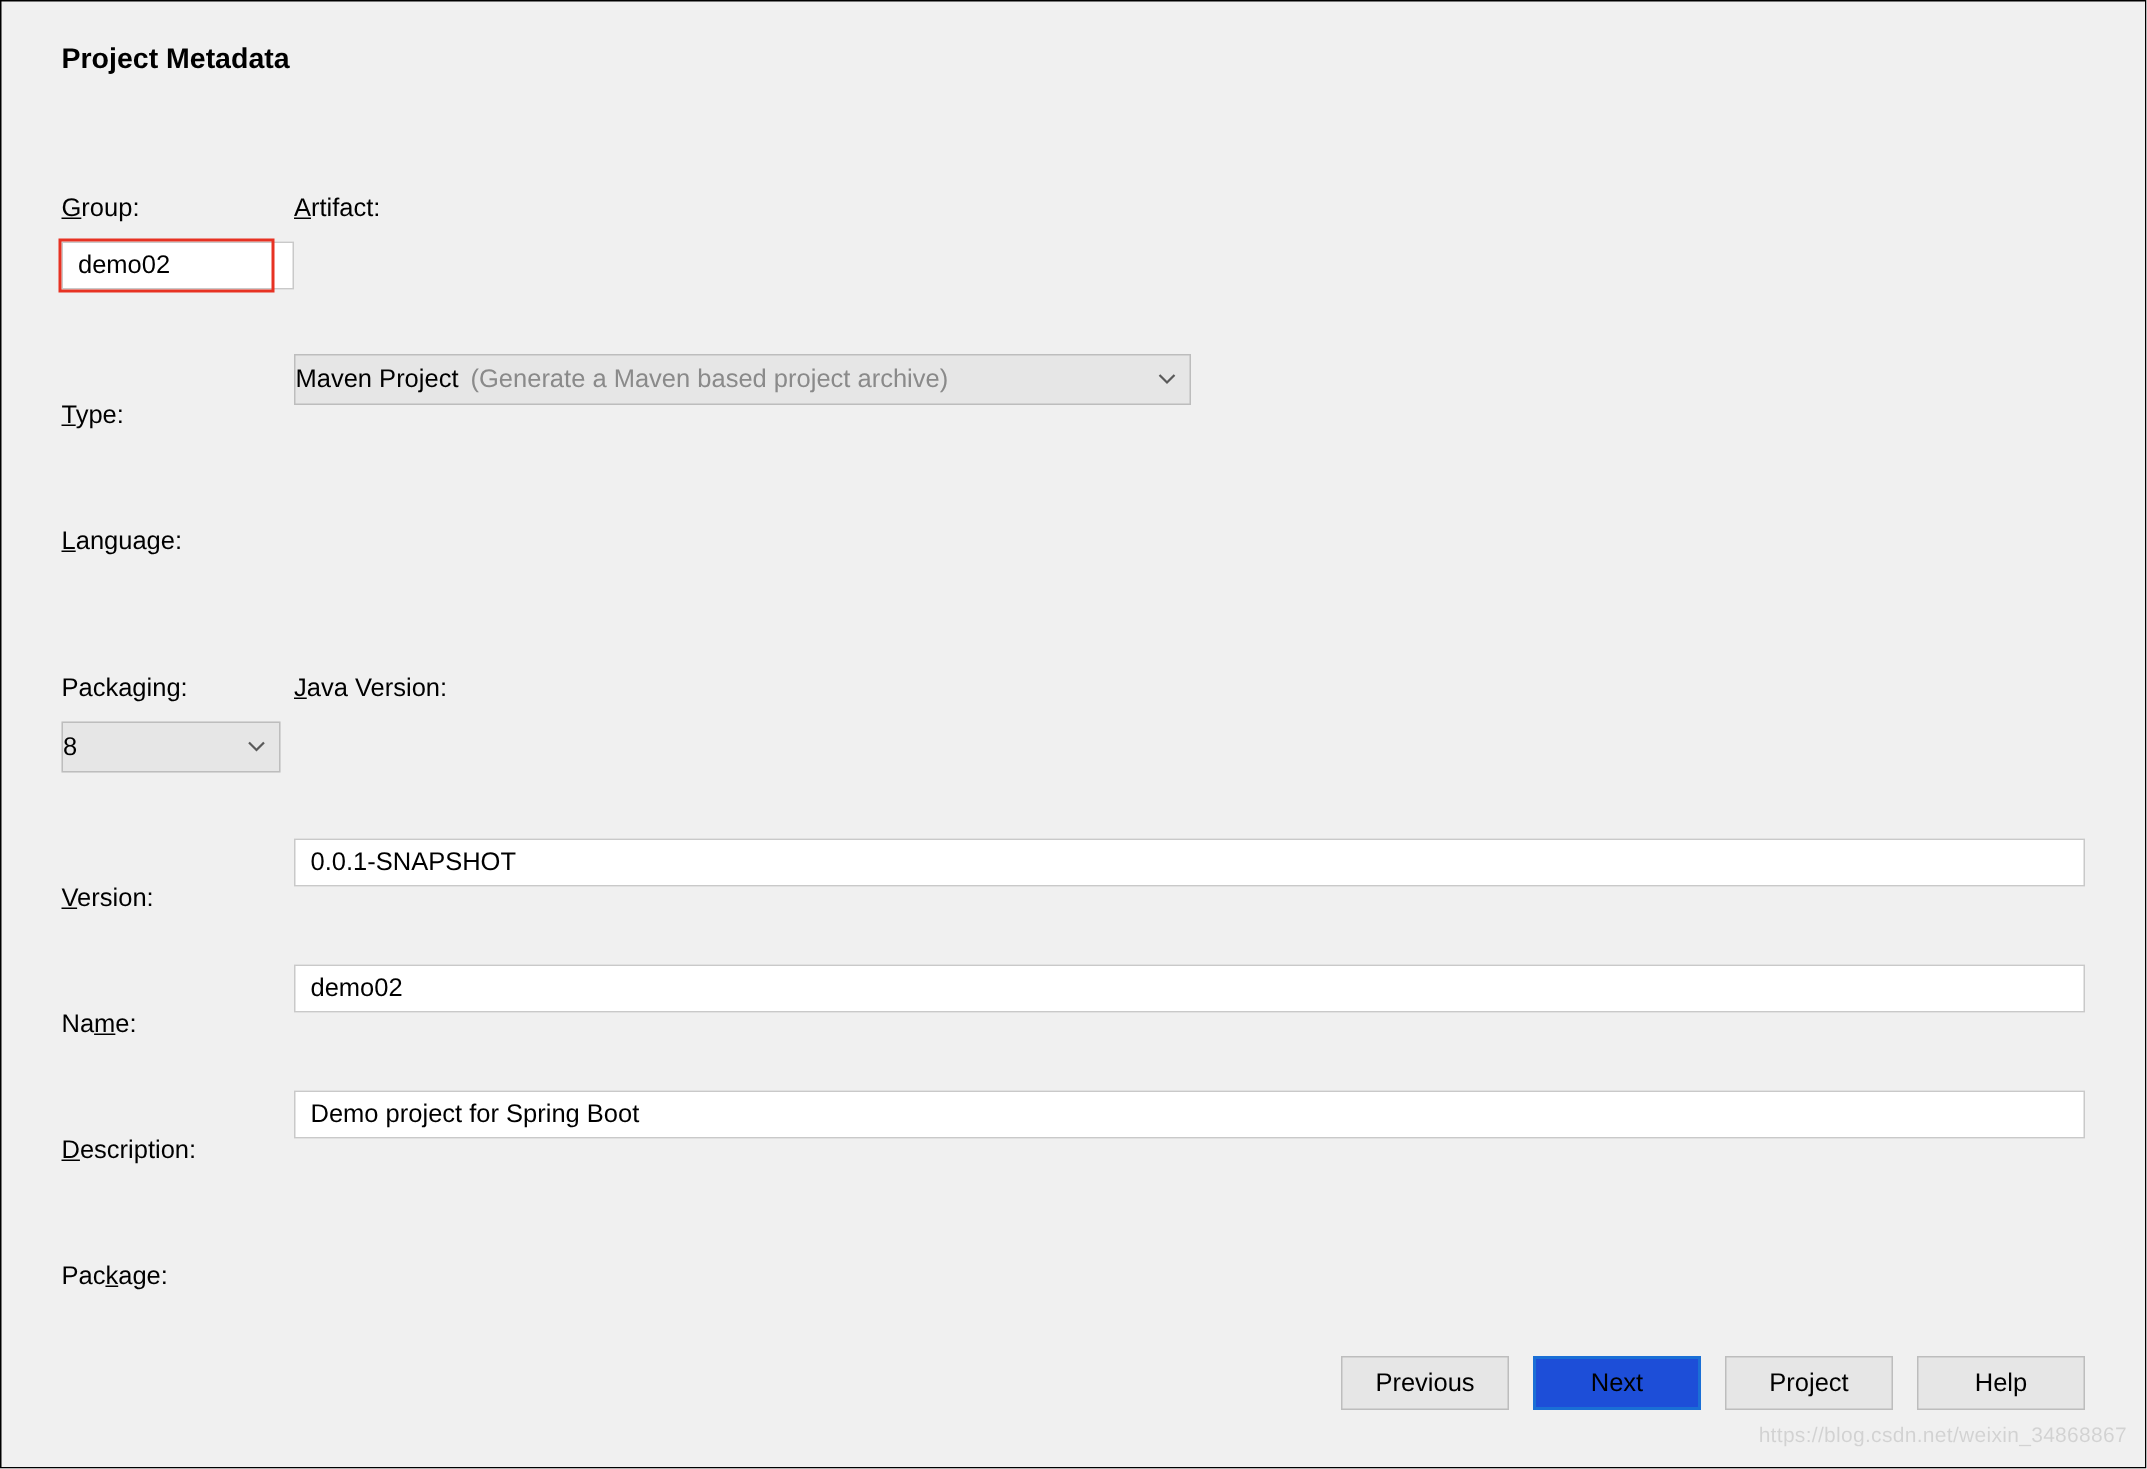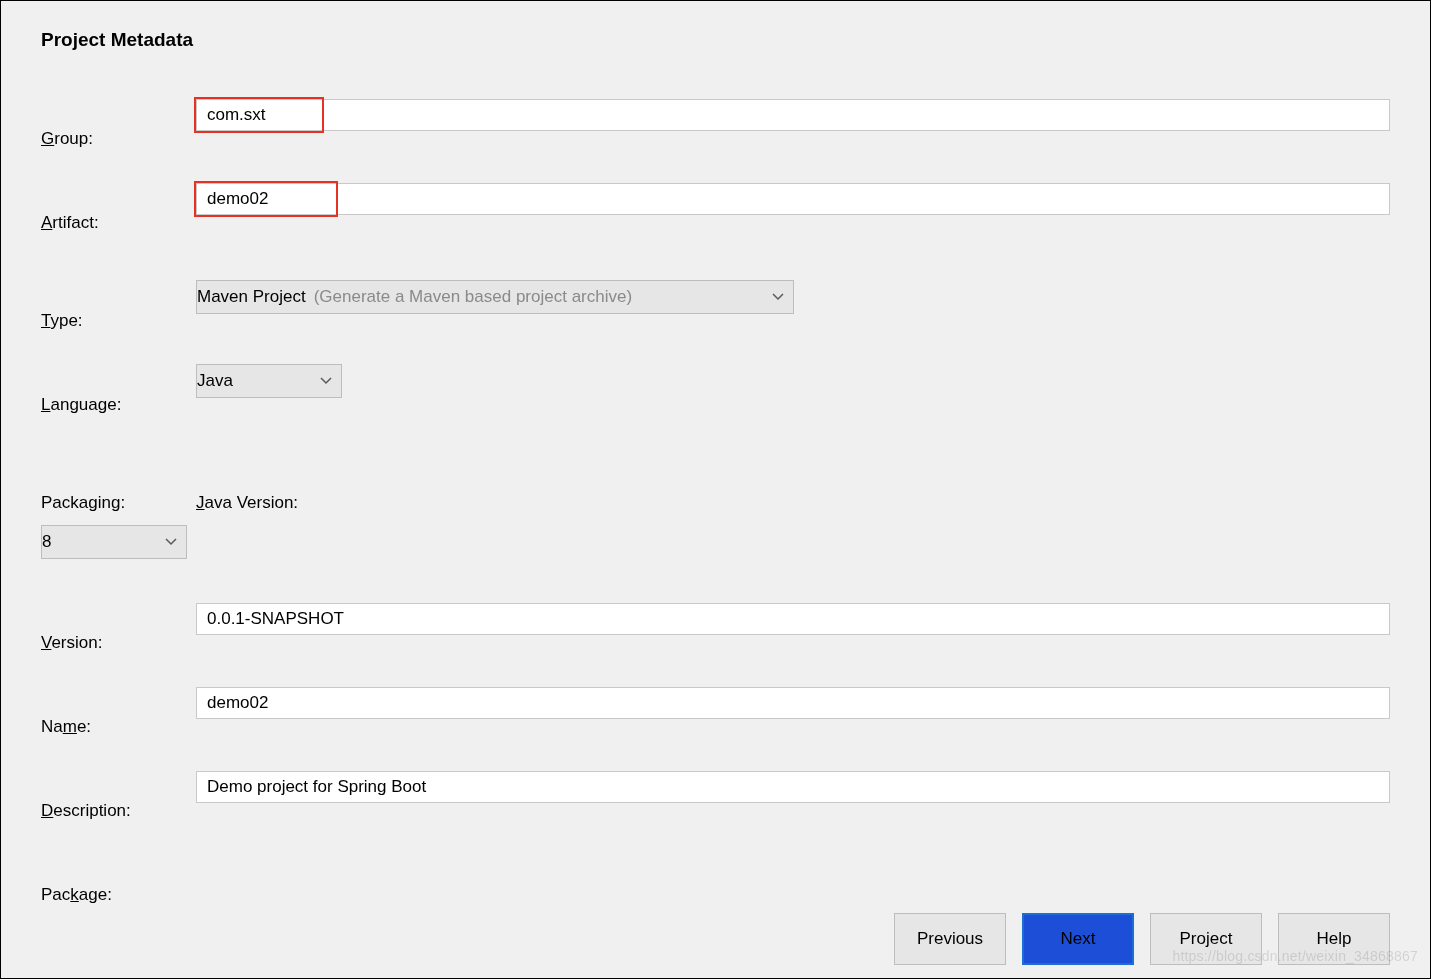--- a/index.html
+++ b/index.html
@@ -89,21 +89,21 @@
   .select-control.narrow { width: 146px; justify-content: space-between; }
   .gap-row { grid-column: 1 / -1; height: 14px; }
   .button-bar {
     display: flex;
     justify-content: flex-end;
     gap: 16px;
     padding: 0 40px 38px 0;
   }
   button.dlg-btn {
     width: 112px;
-    height: 52px;
+    height: 36px;
     font-size: 17px;
     font-family: inherit;
     background: #e6e6e6;
     border: 1px solid #bdbdbd;
     cursor: pointer;
   }
   button.dlg-btn.primary {
     border: 2px solid #1a6fd6;
     background: #1d4ed8;
   }
@@ -122,26 +122,20 @@
 </head>
 <body>
 
 <div class="dialog">
   <div class="content">
     <div class="heading">Project Metadata</div>
 
     <div class="form-area">
 
       <div class="label"><span class="u">G</span>roup:</div>
-      <div class="field-cell">
-        <div class="highlight-box">
-          <input class="text-input" type="text" value="com.sxt" style="">
-          <div class="highlight-mark" style="width:130px"></div>
-        </div>
-      </div>
 
       <div class="label"><span class="u">A</span>rtifact:</div>
       <div class="field-cell">
         <div class="highlight-box">
           <input class="text-input" type="text" value="demo02" style="">
           <div class="highlight-mark" style="width:144px"></div>
         </div>
       </div>
 
       <div class="gap-row"></div>
@@ -155,30 +149,20 @@
           </span>
           <span class="chev">
             <svg class="chev-svg" viewBox="0 0 14 14">
                 <path d="M2 4 L7 9 L12 4"></path>
               </svg>
           </span>
         </div>
       </div>
 
       <div class="label"><span class="u">L</span>anguage:</div>
-      <div class="field-cell">
-        <div class="select-control narrow">
-          <span class="sel-text">Java</span>
-          <span class="chev">
-            <svg class="chev-svg" viewBox="0 0 14 14">
-                <path d="M2 4 L7 9 L12 4"></path>
-              </svg>
-          </span>
-        </div>
-      </div>
 
       <div class="gap-row"></div>
 
       <div class="label">Packaging:</div>
 
       <div class="label"><span class="u">J</span>ava Version:</div>
       <div class="field-cell">
         <div class="select-control narrow">
           <span class="sel-text">8</span>
           <span class="chev">

